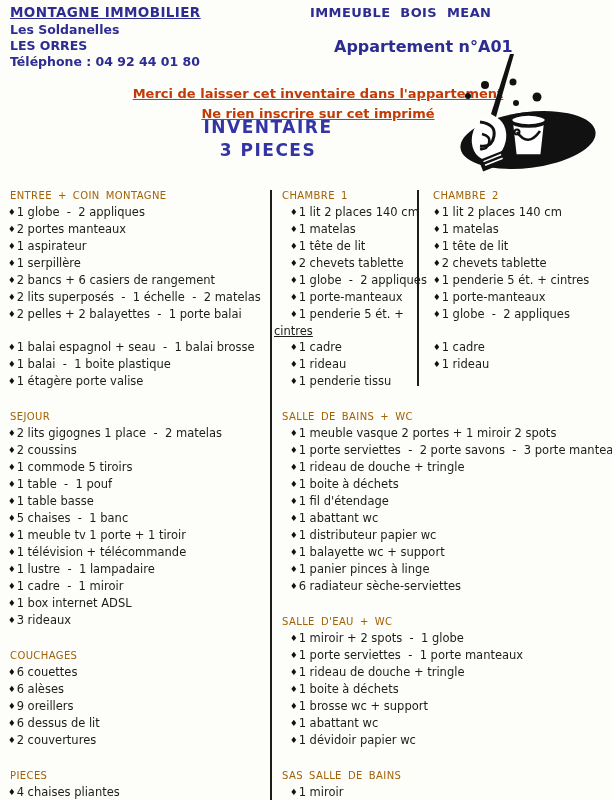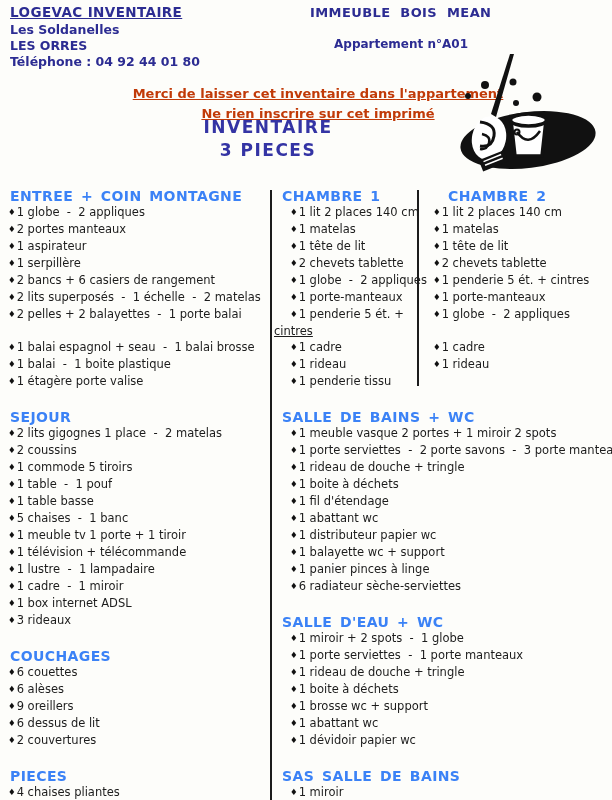--- a/index.html
+++ b/index.html
@@ -6,55 +6,55 @@
   .page{
     position:relative;width:612px;height:800px;overflow:hidden;
     background:#fdfdfa;color:#1c1c1c;
     font-family:"DejaVu Sans","Liberation Sans",sans-serif;
   }
   
   .agency{position:absolute;left:10px;top:4px;color:#2c2c92;font-weight:bold;line-height:16px;}
   .agency-name{font-size:13.5px;text-decoration:underline;letter-spacing:.4px;margin-bottom:2px;}
   .agency-line{font-size:12.5px;}
   .building{position:absolute;left:310px;top:5px;color:#2c2c92;font-weight:bold;font-size:13px;word-spacing:5px;letter-spacing:.4px;}
-  .apartment{position:absolute;left:334px;top:37px;color:#2c2c92;font-weight:bold;font-size:12px;}
+  .apartment{position:absolute;left:334px;top:37px;color:#2c2c92;font-weight:bold;font-size:16px;}
   .notice{position:absolute;left:0;top:84px;width:562px;text-align:center;color:#c13a08;font-weight:bold;font-size:13px;line-height:20px;padding-left:37px;}
   .notice div{text-decoration:underline;}
   .title-block{position:absolute;left:0;top:116px;width:536px;text-align:center;color:#3434a4;font-weight:bold;font-size:17px;letter-spacing:1.5px;line-height:23px;}
   .logo{position:absolute;left:448px;top:54px;width:160px;height:130px;}
   
   .divider{position:absolute;background:#1c1c1c;width:2px;}
   .divider-1{left:270px;top:190px;height:610px;}
   .divider-2{left:417px;top:190px;height:196px;}
   
   .col{position:absolute;top:188px;}
   .col-left{left:8px;width:260px;}
   .col-middle{left:274px;width:334px;}
   .col-right{left:430px;width:180px;}
   .section{margin-top:19px;}
   .section:first-child{margin-top:0;}
-  .sec-title{color:#3b82f6;font-weight:bold;font-size:14px;letter-spacing:.4px;word-spacing:2.5px;line-height:16px;white-space:pre;}
+  .sec-title{color:#a16207;font-weight:normal;font-size:10px;letter-spacing:.4px;word-spacing:2.5px;line-height:16px;white-space:pre;}
   .group + .group{margin-top:16px;}
   .item{line-height:16px;font-size:11.5px;white-space:pre;}
   .bullet{font-size:8.5px;position:relative;top:-1px;margin-right:1px;color:#111;}
   .col-left  .sec-title{margin-left:2px;}
   .col-left  .item{padding-left:0;}
   .col-middle .sec-title{margin-left:8px;}
   .col-middle .item{padding-left:16px;}
   .col-middle .item.cont{padding-left:0;text-decoration:underline;}
-  .col-right .sec-title{margin-left:18px;}
+  .col-right .sec-title{margin-left:3px;}
   .col-right .item{padding-left:3px;}
 </style>
 </head>
 <body>
 
 <div class="page">
 
   <div class="agency">
-    <div class="agency-name">LOGEVAC INVENTAIRE</div>
+    <div class="agency-name">MONTAGNE IMMOBILIER</div>
     <div class="agency-line">Les Soldanelles</div>
     <div class="agency-line">LES ORRES</div>
     <div class="agency-line">Téléphone : 04 92 44 01 80</div>
   </div>
 
   <div class="building">IMMEUBLE BOIS MEAN</div>
   <div class="apartment">Appartement n°A01</div>
 
   <div class="notice">
     <div>Merci de laisser cet inventaire dans l'appartement</div>

